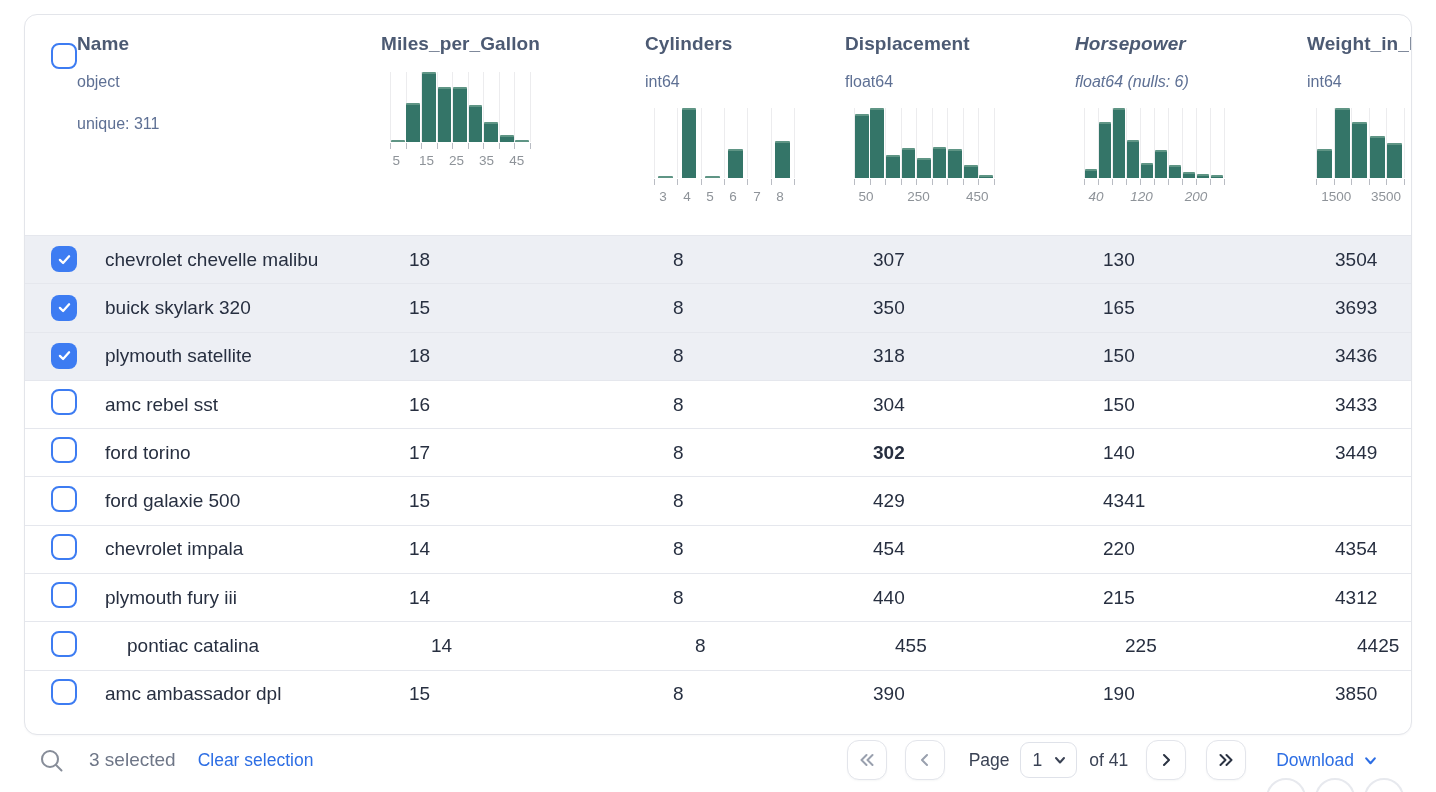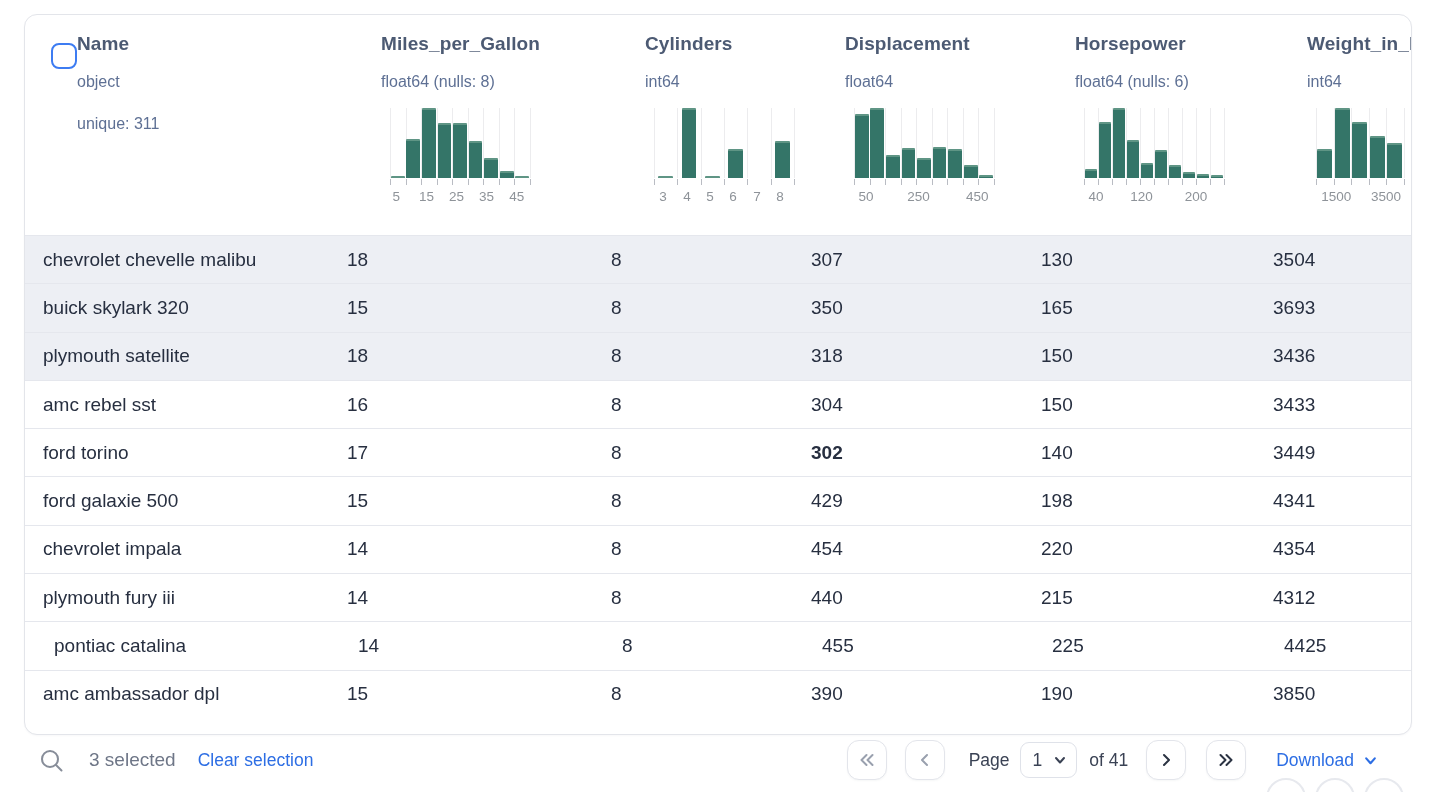--- a/index.html
+++ b/index.html
@@ -29,21 +29,21 @@
   
   .hist-wrap{margin-top:17px;margin-left:9px;width:140px;}
   .hist{position:relative;width:140px;height:70px;}
   .hgrid{position:absolute;top:0;bottom:0;width:1px;background:#ececee;}
   .hbar{position:absolute;bottom:0;background:var(--green);border-top:2px solid #5f9585;border-radius:1px 1px 0 0;}
   .hist-ticks{position:relative;height:8px;}
   .htick{position:absolute;top:1px;height:6px;width:1px;background:#b9bcc3;}
   .hist-labels{position:relative;height:18px;margin-top:1px;}
   .hlabel{position:absolute;top:2px;transform:translateX(-50%);font-size:13.5px;color:var(--tickgray);white-space:nowrap;}
   
-  .row{display:flex;align-items:center;height:48.3px;border-top:1px solid var(--rowline);background:#fff;justify-content:center;}
+  .row{display:flex;align-items:center;height:48.3px;border-top:1px solid var(--rowline);background:#fff;}
   .row.selected{background:var(--selbg);}
   .cell{font-size:19px;color:var(--celltext);white-space:nowrap;flex:0 0 auto;}
   .cell-check{padding-left:26px;}
   
   .cb{display:inline-flex;width:26px;height:26px;border-radius:8px;align-items:center;justify-content:center;}
   .cb.off{border:2px solid var(--blue);background:#fff;}
   .cb.on{background:var(--blue);}
   
   .footer{position:absolute;left:24px;top:734px;width:1388px;height:52px;
     display:flex;align-items:center;justify-content:space-between;}
@@ -73,21 +73,20 @@
     <div class="hcol hcol-check" id="headcheck">
       <span class="cb off"></span>
     </div>
   <div class="hcol" style="width: 304px;">
         <div class="col-label">Name</div>
         <div class="col-dtype">object</div>
         <div class="col-meta">unique: 311</div>
       </div>
       <div class="hcol" style="width: 264px;">
         <div class="col-label">Miles_per_Gallon</div>
-        <div class="col-dtype">float64 (nulls: 8)</div>
         <div class="hist-wrap">
           <div class="hist">
             <div class="hgrid" style="left: 0px;"></div>
             <div class="hgrid" style="left: 15.5556px;"></div>
             <div class="hgrid" style="left: 31.1111px;"></div>
             <div class="hgrid" style="left: 46.6667px;"></div>
             <div class="hgrid" style="left: 62.2222px;"></div>
             <div class="hgrid" style="left: 77.7778px;"></div>
             <div class="hgrid" style="left: 93.3333px;"></div>
             <div class="hgrid" style="left: 108.889px;"></div>
@@ -198,21 +197,21 @@
             <div class="htick" style="left: 124.444px;"></div>
             <div class="htick" style="left: 140px;"></div>
           </div>
           <div class="hist-labels">
             <span class="hlabel" style="left: 8.5%;">50</span>
             <span class="hlabel" style="left: 46%;">250</span>
             <span class="hlabel" style="left: 88%;">450</span>
           </div>
         </div>
       </div>
-      <div class="hcol" style="width: 232px;">
+      <div class="hcol" style="width: 232px; font-style: italic;">
         <div class="col-label">Horsepower</div>
         <div class="col-dtype">float64 (nulls: 6)</div>
         <div class="hist-wrap">
           <div class="hist">
             <div class="hgrid" style="left: 0px;"></div>
             <div class="hgrid" style="left: 14px;"></div>
             <div class="hgrid" style="left: 28px;"></div>
             <div class="hgrid" style="left: 42px;"></div>
             <div class="hgrid" style="left: 56px;"></div>
             <div class="hgrid" style="left: 70px;"></div>
@@ -341,21 +340,20 @@
         <div class="cell" style="width: 230px; font-weight: bold;">302</div>
         <div class="cell" style="width: 232px;">140</div>
         <div class="cell" style="width: 200px;">3449</div>
       </div>
       <div class="row">
         <div class="cell cell-check" style="width: 80px;"><span class="cb off"></span></div>
         <div class="cell" style="width: 304px;">ford galaxie 500</div>
         <div class="cell" style="width: 264px;">15</div>
         <div class="cell" style="width: 200px;">8</div>
         <div class="cell" style="width: 230px;">429</div>
-        <div class="cell" style="width: 232px;">198</div>
         <div class="cell" style="width: 200px;">4341</div>
       </div>
       <div class="row">
         <div class="cell cell-check" style="width: 80px;"><span class="cb off"></span></div>
         <div class="cell" style="width: 304px;">chevrolet impala</div>
         <div class="cell" style="width: 264px;">14</div>
         <div class="cell" style="width: 200px;">8</div>
         <div class="cell" style="width: 230px;">454</div>
         <div class="cell" style="width: 232px;">220</div>
         <div class="cell" style="width: 200px;">4354</div>

